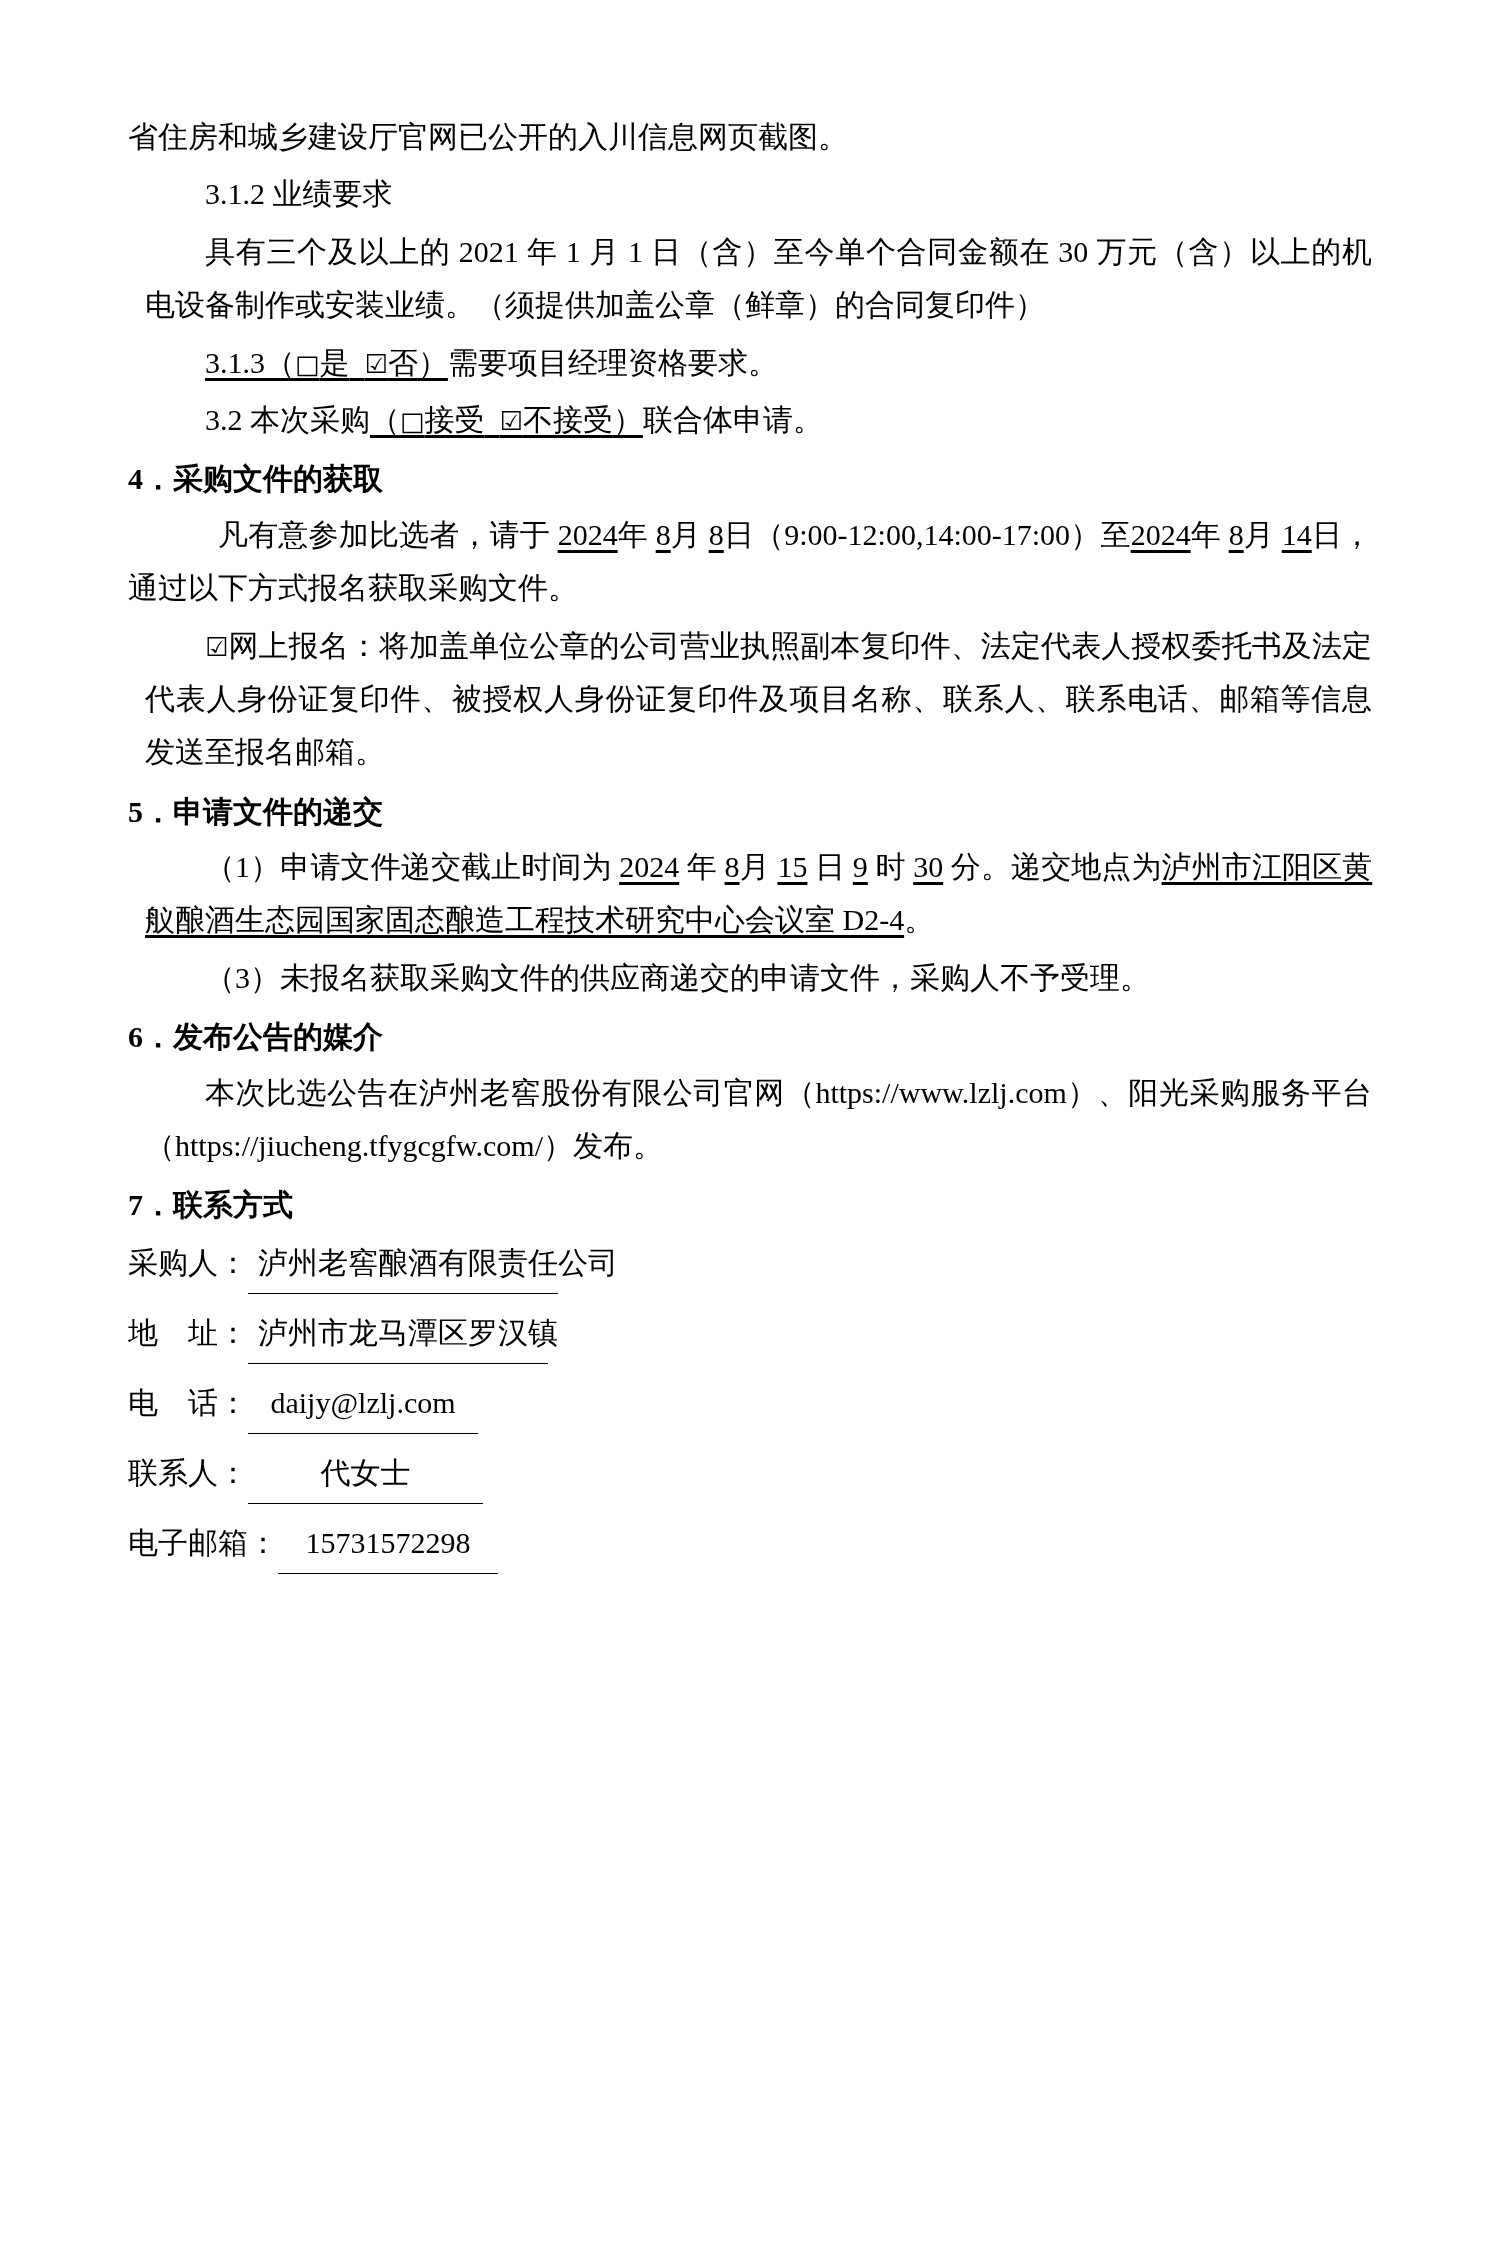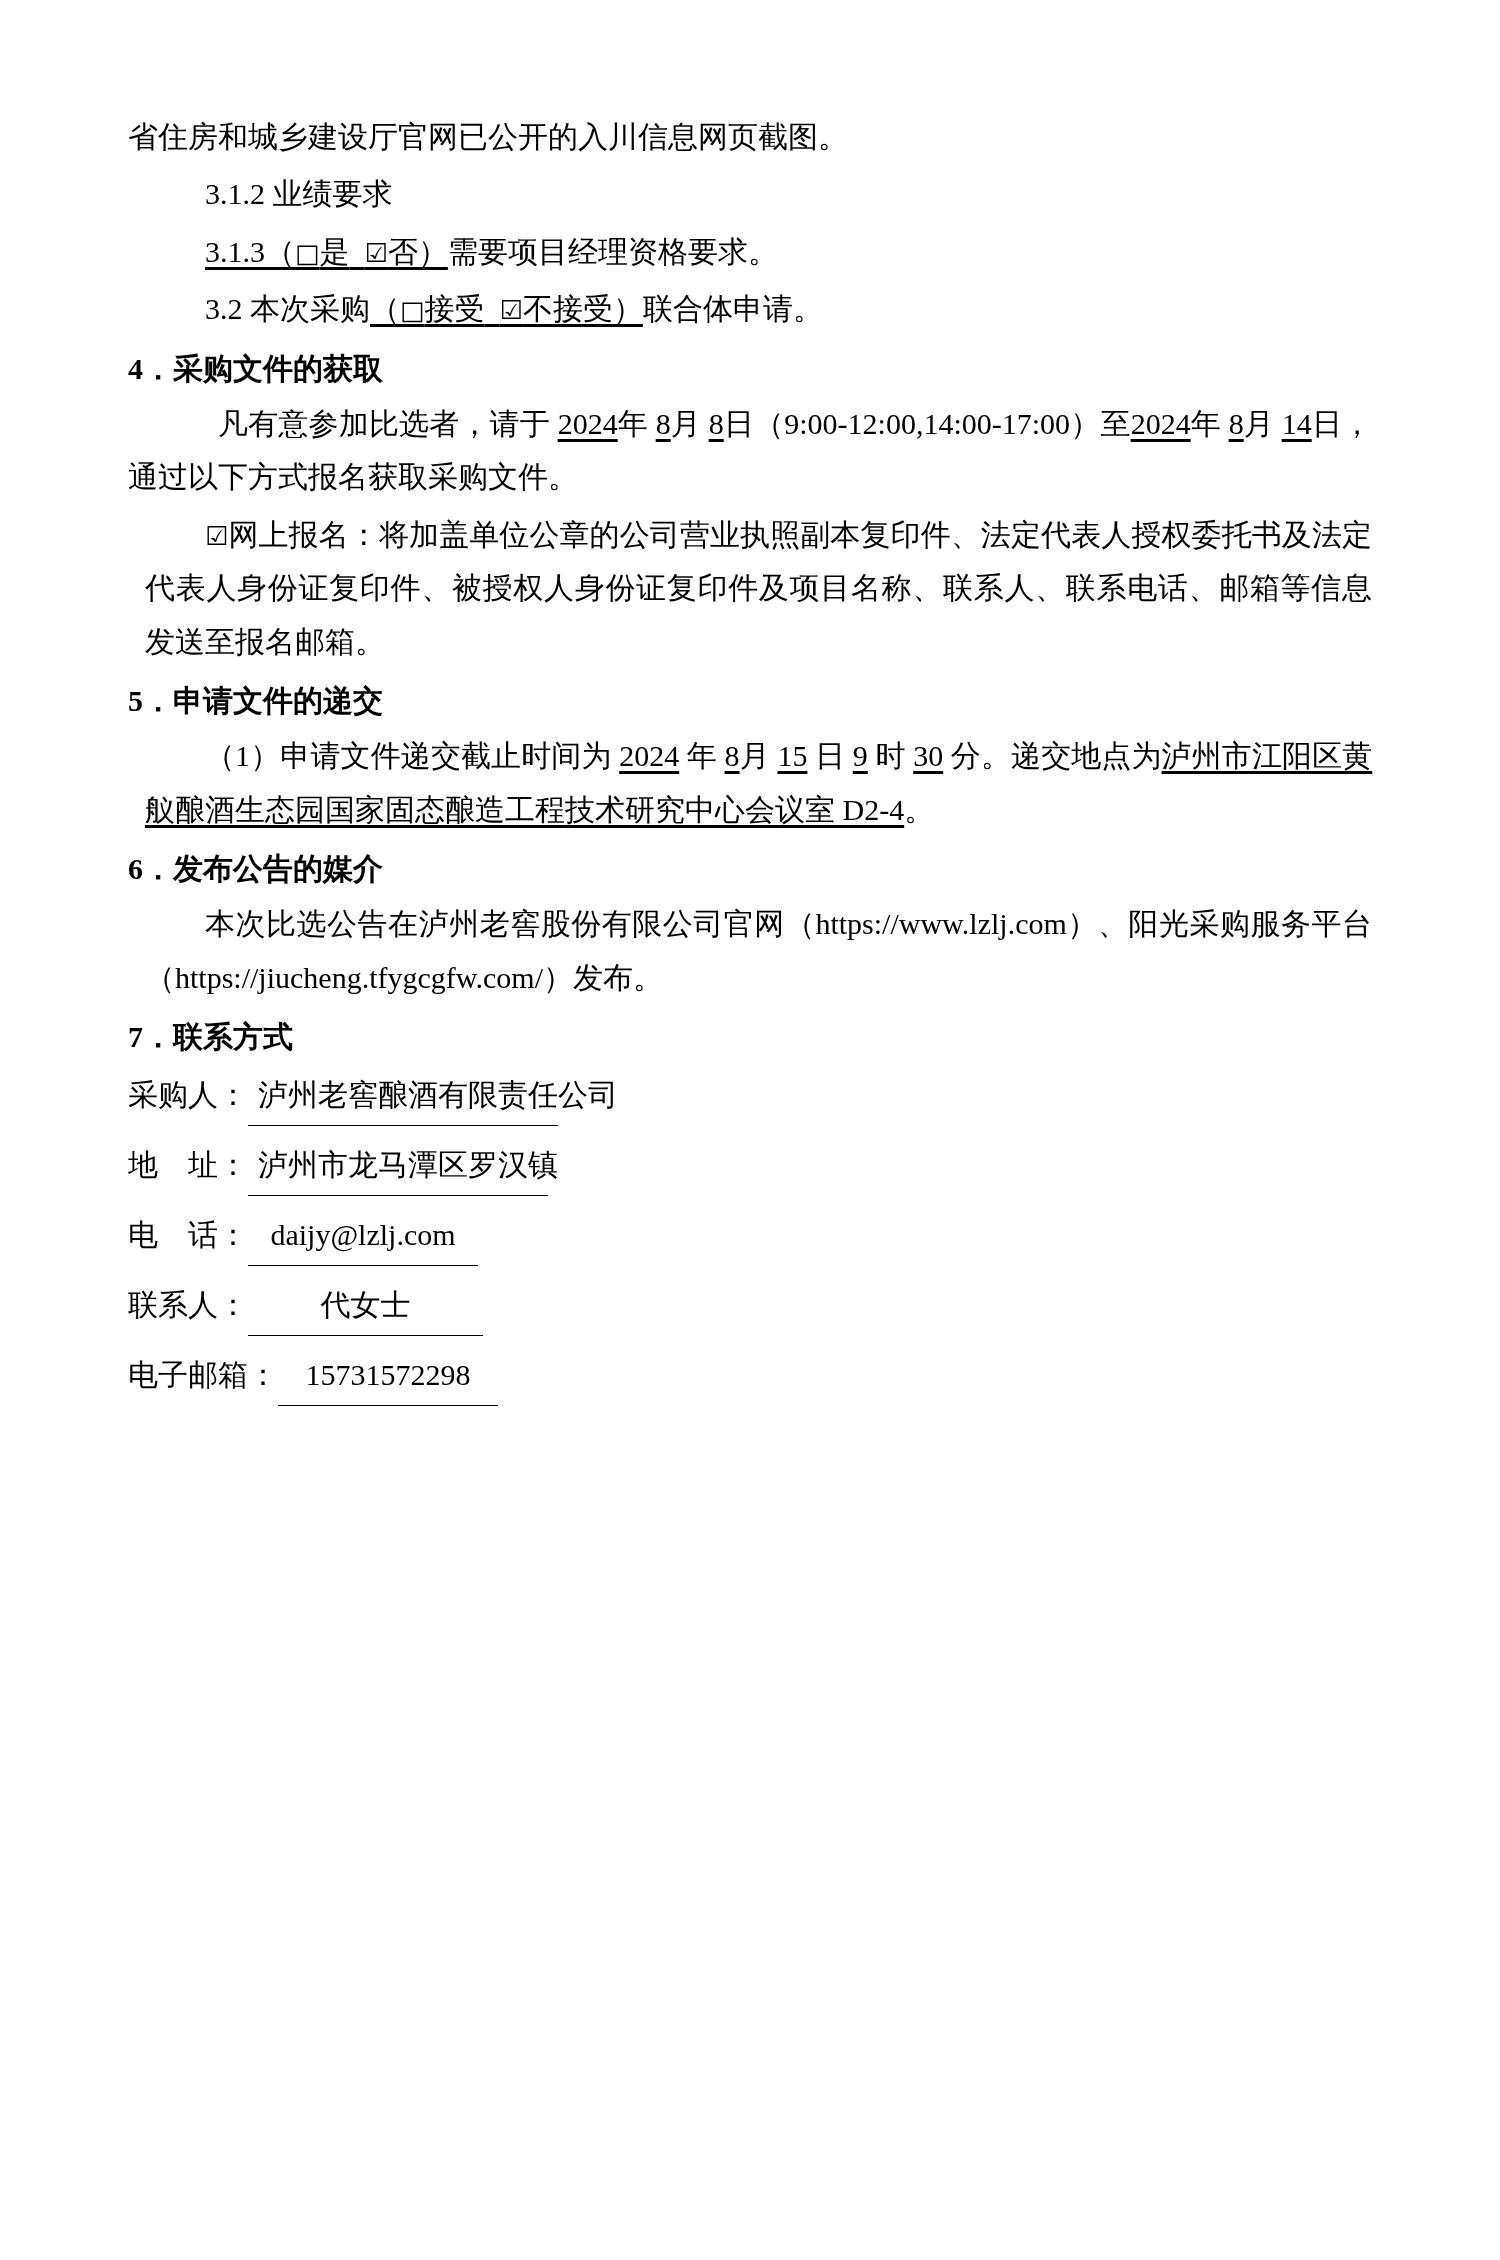--- a/index.html
+++ b/index.html
@@ -84,20 +84,21 @@
 <div class="page">
   <div class="doc-body">
 
     <p>省住房和城乡建设厅官网已公开的入川信息网页截图。</p>
 
     <p class="indent">
       <span class="latin">3.1.2</span>
       <span>业绩要求</span>
     </p>
 
+    <p class="indent">具有三个及以上的 2021 年 1 月 1 日（含）至今单个合同金额在 30 万元（含）以上的机电设备制作或安装业绩。（须提供加盖公章（鲜章）的合同复印件）</p>
 
     <p class="indent">
       <span class="u"><span class="latin">3.1.3</span><span>（</span><span class="cb">□</span><span>是</span>&nbsp;&nbsp;<span class="cb">☑</span><span>否</span><span>）</span></span><span>需要项目经理资格要求。</span>
     </p>
 
     <p class="indent">
       <span class="latin">3.2</span>
       <span>本次采购</span><span class="u"><span>（</span><span class="cb">□</span><span>接受</span>&nbsp;&nbsp;<span class="cb">☑</span><span>不接受</span><span>）</span></span><span>联合体申请。</span>
     </p>
 
@@ -131,20 +132,23 @@
       <span class="u latin">8</span><span>月</span>
       <span class="u latin">15</span>
       <span>日</span>
       <span class="u latin">9</span>
       <span>时</span>
       <span class="u latin">30</span>
       <span>分</span><span>。递交地点为</span><span class="u">泸州市江阳区黄舣酿酒生态园国家固态酿造工程技术研究中心会议室 D2-4</span><span>。</span>
     </p>
 
 
+    <p class="indent">
+      <span>（3）</span><span>未报名获取采购文件的供应商递交的申请文件，采购人不予受理。</span>
+    </p>
 
     <p class="heading">
       <span class="num">6．</span><span>发布公告的媒介</span>
     </p>
 
     <p class="indent">
       <span>本次比选公告在泸州老窖股份有限公司官网（</span><span class="latin">https://www.lzlj.com</span><span>）、阳光采购服务平台（</span><span class="latin">https://jiucheng.tfygcgfw.com/</span><span>）发布。</span>
     </p>
 
     <p class="heading">

